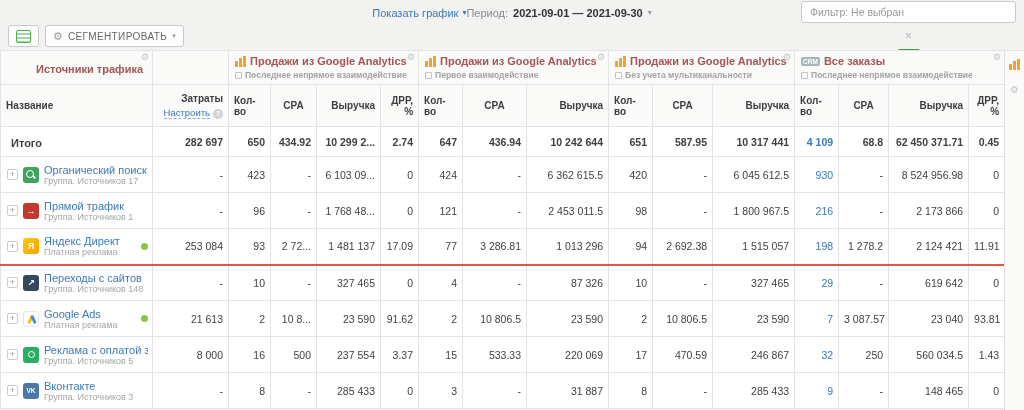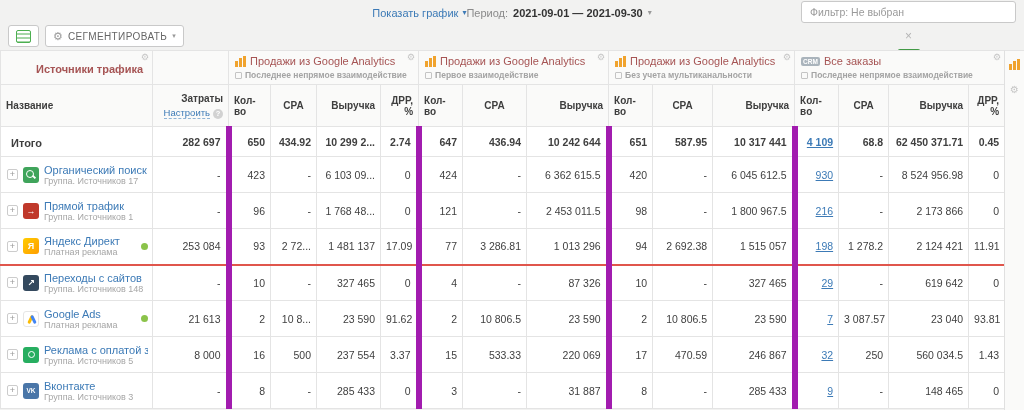--- a/index.html
+++ b/index.html
@@ -39,51 +39,51 @@
   .table-wrap { position:absolute; top:50px; left:0; }
   table { border-collapse:collapse; table-layout:fixed; width:1004px; background:#fff; }
   th, td { border:1px solid #e4e4e4; overflow:hidden; }
   thead th { background:#fafaf9; }
 
   .group-row th { height:32px; }
   .sources-cell { vertical-align:middle; text-align:left; padding:0 8px; position:relative; }
   .sources-title { color:#a65454; font-weight:bold; font-size:11px;padding-left:27px; }
   .group-cell { vertical-align:top; text-align:left; padding:4px 6px; position:relative; }
   .group-head { display:flex; align-items:center; gap:4px; }
-  .group-title { font-size:11px; font-weight:normal; color:#a65454; white-space:nowrap; }
+  .group-title { font-size:11px; font-weight:bold; color:#a65454; white-space:nowrap; }
   .crm-badge { font-size:6.5px; font-weight:bold; color:#fff; background:#aab4bc; border-radius:2px; padding:1px 2px; }
   .group-sub { display:flex; align-items:center; gap:3px; margin-top:3px; font-size:8.5px; color:#a4a4a4; white-space:nowrap; }
   .sub-icon { width:7px; height:7px; border:1px solid #c4c4c4; border-radius:1px; flex:0 0 7px; }
   .gear-small { position:absolute; top:2px; right:3px; font-size:9px; color:#c6c6c6; cursor:pointer; line-height:1; }
 
   .cols-row th { height:42px; vertical-align:middle; font-size:10px; font-weight:bold; color:#3e3e3e; padding:0 5px; }
   .name-head { text-align:left; padding-left:8px; }
   .costs-head { text-align:right; }
   .costs-config { margin-top:3px; font-size:9.5px; font-weight:normal; white-space:nowrap; }
   .costs-config a { color:#3c7ab6; border-bottom:1px dashed #8fb4d6; cursor:pointer; text-decoration:none; }
   .help { display:inline-block; width:10px; height:10px; border-radius:50%; background:#d2d2d2; color:#fff;
           font-size:7.5px; line-height:10px; text-align:center; margin-left:3px; font-weight:bold; cursor:pointer; }
   .h-left { text-align:left; } .h-center { text-align:center; } .h-right { text-align:right; }
 
   td.val { font-size:10.5px; text-align:right; padding:0 5px; white-space:nowrap; color:#3f3f3f; }
-  td.gs { border-left:6px solid #a21caf; }
+  td.gs { border-left:1px solid #a21caf; }
   tr.data-row td { height:36px; }
   tr.total-row td { height:30px; font-weight:bold; }
   tr.red-divider td { border-bottom:2px solid #e0564c; }
   .total-label { font-weight:bold; font-size:11px; padding-left:4px; }
 
   .name-cell { padding:0 4px 0 6px; text-align:left; }
   .name-inner { display:flex; align-items:center; gap:5px; }
   .expand { flex:0 0 11px; width:11px; height:11px; border:1px solid #ccc; border-radius:2px; font-size:9px;
             line-height:9px; text-align:center; color:#999; background:#fff; cursor:pointer; }
   .name-text { display:flex; flex-direction:column; overflow:hidden; }
   .name-link { color:#3c7ab6; font-size:11px; white-space:nowrap; overflow:hidden; text-decoration:none; cursor:pointer; }
   .name-sub { color:#a6a6a6; font-size:9px; white-space:nowrap; overflow:hidden; }
   .status-dot { margin-left:auto; flex:0 0 7px; width:7px; height:7px; border-radius:50%; background:#8bc34a; }
-  .val-link { color:#3c7ab6; text-decoration:underline; cursor:pointer; }
+  .val-link { color:#3c7ab6; cursor:pointer; }
 
   
   .fav { flex:0 0 16px; width:16px; height:16px; border-radius:3px; position:relative;
          display:flex; align-items:center; justify-content:center; color:#fff; font-size:9px; font-weight:bold; }
   .fav-organic-search { background:#3fa45b; }
   .fav-organic-search::before { content:""; position:absolute; width:6px; height:6px; border:1.5px solid #fff; border-radius:50%; left:3px; top:3px; }
   .fav-organic-search::after { content:""; position:absolute; width:2px; height:4px; background:#fff; transform:rotate(-45deg); left:10px; top:8px; }
   .fav-direct-traffic { background:#c0392b; }
   .fav-direct-traffic::after { content:"→"; }
   .fav-yandex-direct { background:linear-gradient(135deg,#ffcc00,#ff9d00); color:#fff; }

